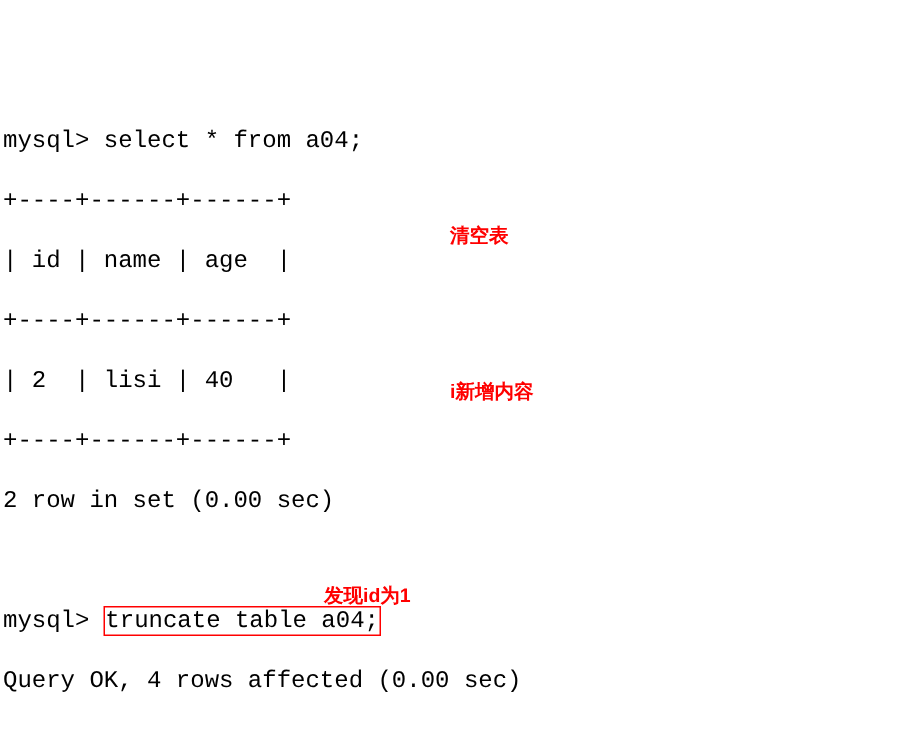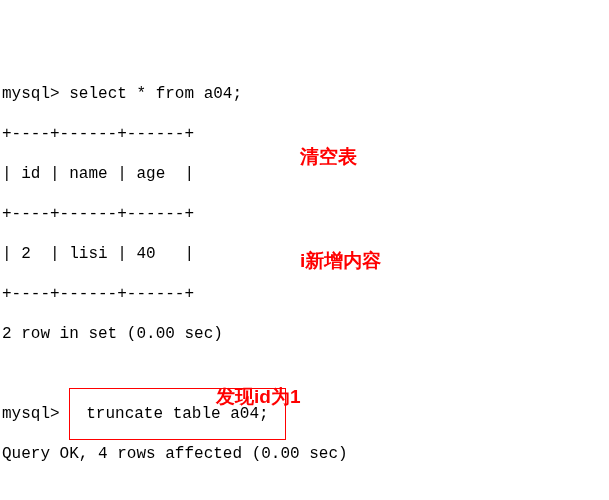--- a/index.html
+++ b/index.html
@@ -9,26 +9,26 @@
     line-height:20px;
     color:#000;
     white-space:pre;
     padding:4px 2px;
     width:609px;
     box-sizing:border-box;
     position:relative;
   }
   .line{height:20px;}
   .prompt{color:#000;margin-top:47px;}
-  .box{border:1px solid red;padding:16px;display:inline;}
+  .box{border:1px solid red;padding:0;display:inline;}
   .note{
     position:absolute;
     color:red;
     font-family:sans-serif;
-    font-size:19px;
+    font-size:13px;
     font-weight:bold;
     white-space:nowrap;
   }
 </style>
 </head>
 <body>
 
 
 
 <div class="line"><span class="prompt">mysql&gt;</span> <span>select * from a04;</span></div>

